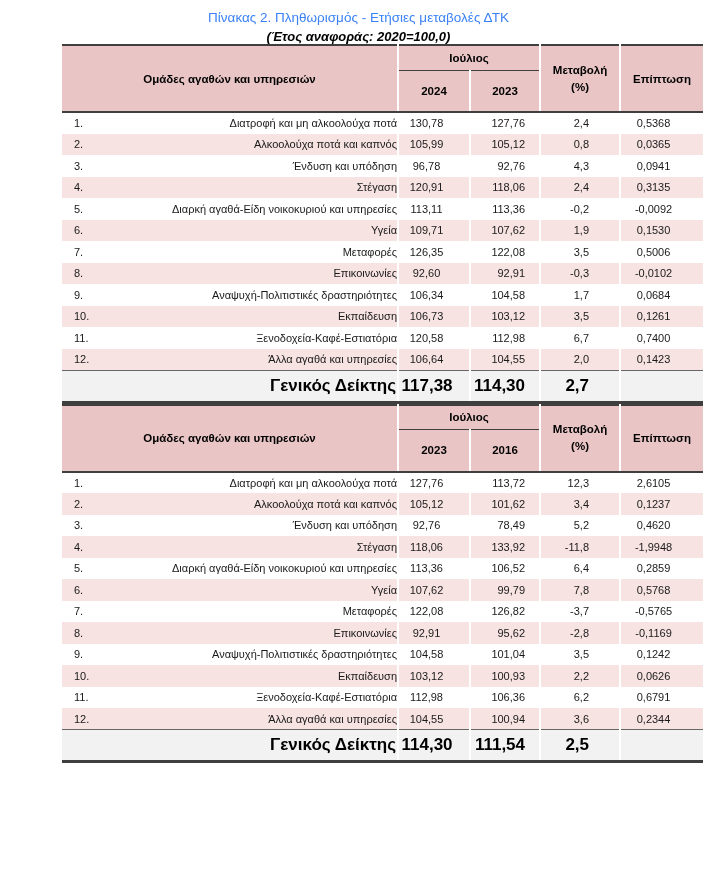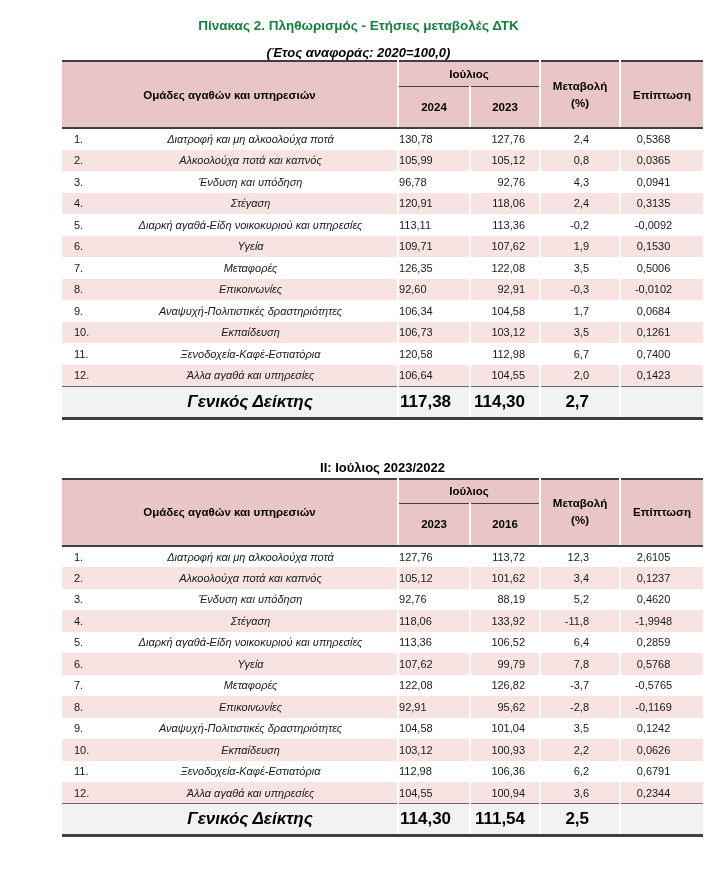--- a/index.html
+++ b/index.html
@@ -12,22 +12,22 @@
   html,body{ margin:0; padding:0; }
   body{
     width:717px; height:890px;
     background:#ffffff;
     font-family:"Liberation Sans", sans-serif;
     color:#1a1a1a;
     overflow:hidden;
   }
   .page{ padding-top:6px; }
   .main-title{
-    text-align:center; font-weight:bold; font-size:13.5px;
-    margin:12px; color:#15803d;
+    text-align:center; font-weight:normal; font-size:13.5px;
+    margin:4px; color:#3b82f6;
   }
   .subtitle{
     text-align:center; font-weight:bold; font-size:13px;
     margin:4px 0 0 0; color:#000;font-style:italic;
   }
   .content{ width:641px; margin-left:62px; }
   .section-title{
     text-align:center; font-weight:bold; font-size:13px;
     margin:0 0 3px 0; color:#000;
   }
@@ -63,23 +63,23 @@
   th.h-group, th.h-change, th.h-impact, th.h-y1, th.h-y2{
     border-bottom:2px solid var(--border-dark);
   }
 
   tbody td{
     height:21.5px; padding:0; vertical-align:middle;
     font-size:11px; color:#1a1a1a;
   }
   tbody tr:nth-child(even){ background:var(--row-alt-bg); }
   td.c-num{ text-align:left; padding-left:12px; }
-  td.c-desc{ text-align:center; padding-left:4px;font-style:italic; }
+  td.c-desc{ text-align:right; padding-left:4px; }
   td.v1, td.v2, td.pct, td.imp{ border-left:2px solid #fff; }
-  td.v1{ text-align:left; padding-right:15px; }
+  td.v1{ text-align:center; padding-right:15px; }
   td.v2{ text-align:right; padding-right:14px; }
   td.pct{ text-align:right; padding-right:30px; }
   td.imp{ text-align:center; padding-right:17px; }
 
   tfoot td{
     background:var(--total-bg);
     border-top:1.5px solid #666;
     font-weight:bold; height:32px; font-size:17px; color:#000;
   }
 
@@ -221,21 +221,20 @@
           <td class="c-num"></td>
           <td class="c-desc">Γενικός Δείκτης</td>
           <td class="v1">117,38</td>
           <td class="v2">114,30</td>
           <td class="pct">2,7</td>
           <td class="imp"></td>
         </tr>
       </tfoot>
     </table>
 
-    <div class="section-title sec2">II: Ιούλιος 2023/2022</div>
     <table class="cpi">
       <colgroup>
         <col class="c-num">
           <col class="c-desc">
           <col class="c-y1">
           <col class="c-y2">
           <col class="c-pct">
           <col class="c-imp">
       </colgroup>
       <thead>
@@ -264,21 +263,21 @@
           <td class="c-desc">Αλκοολούχα ποτά και καπνός</td>
           <td class="v1">105,12</td>
           <td class="v2">101,62</td>
           <td class="pct">3,4</td>
           <td class="imp">0,1237</td>
         </tr>
           <tr>
           <td class="c-num">3.</td>
           <td class="c-desc">Ένδυση και υπόδηση</td>
           <td class="v1">92,76</td>
-          <td class="v2">88,19</td>
+          <td class="v2">78,49</td>
           <td class="pct">5,2</td>
           <td class="imp">0,4620</td>
         </tr>
           <tr>
           <td class="c-num">4.</td>
           <td class="c-desc">Στέγαση</td>
           <td class="v1">118,06</td>
           <td class="v2">133,92</td>
           <td class="pct">-11,8</td>
           <td class="imp">-1,9948</td>

